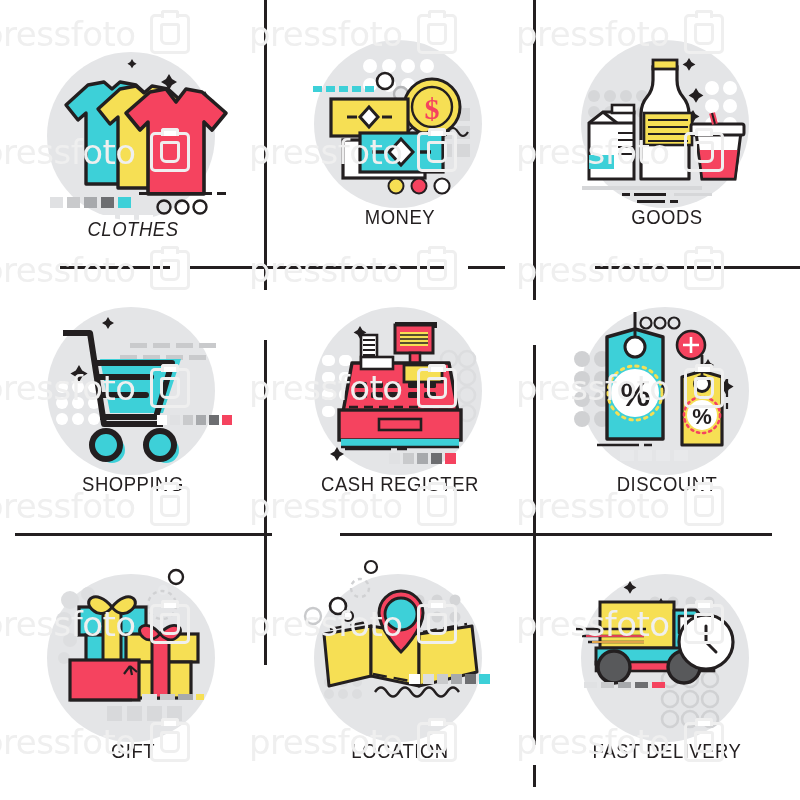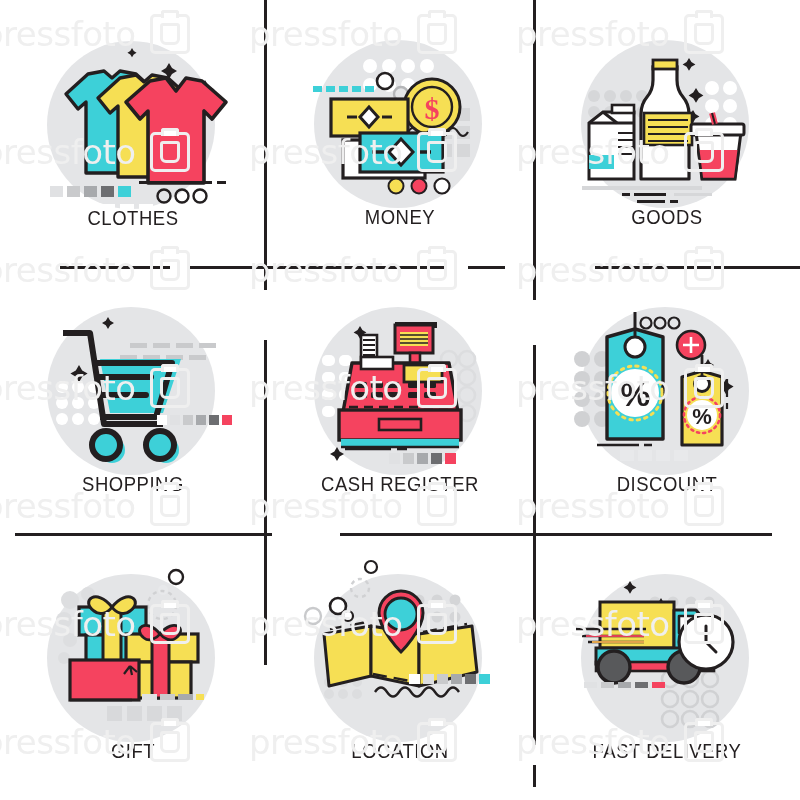--- a/index.html
+++ b/index.html
@@ -140,21 +140,21 @@
       <div class="divider h" style="left: 595px; top: 266px; width: 205px; background: rgb(35, 31, 32);"></div>
       <div class="divider h" style="left: 15px; top: 533px; width: 257px; background: rgb(35, 31, 32);"></div>
       <div class="divider h" style="left: 340px; top: 533px; width: 432px; background: rgb(35, 31, 32);"></div>
       <div class="divider v" style="left: 264px; top: 0px; height: 290px; background: rgb(35, 31, 32);"></div>
       <div class="divider v" style="left: 264px; top: 340px; height: 325px; background: rgb(35, 31, 32);"></div>
       <div class="divider v" style="left: 533px; top: 0px; height: 300px; background: rgb(35, 31, 32);"></div>
       <div class="divider v" style="left: 533px; top: 345px; height: 400px; background: rgb(35, 31, 32);"></div>
       <div class="divider v" style="left: 533px; top: 765px; height: 22px; background: rgb(35, 31, 32);"></div>
     </div>
 
-  <div class="cell" style="left:0px;top:1px;">
+  <div class="cell" style="left:0px;top:12px;font-style:italic;">
     <svg class="art" viewBox="0 0 266 220">
       <circle cx="131" cy="124" r="84" fill="#e4e5e7"></circle>
 
       <g fill="#231f20">
         <path d="M135 53 l2.5 4 4 2.5 -4 2.5 -2.5 4 -2.5 -4 -4 -2.5 4 -2.5z" transform="translate(-1,-4) scale(0.7) translate(55,20)"></path>
         <path d="M169 62 l3 5 5 3 -5 3 -3 5 -3 -5 -5 -3 5 -3z"></path>
         <path d="M205 79 l3.5 6 6 3.5 -6 3.5 -3.5 6 -3.5 -6 -6 -3.5 6 -3.5z"></path>
       </g>
 
       <path d="M66 93 L88 73 L104 70 L112 77 L120 70 L136 73 L158 93 L146 108 L138 101 L138 172 L86 172 L86 101 L78 108 Z" fill="#3dd0d8" stroke="#231f20" stroke-width="3.4" stroke-linejoin="round"></path>

